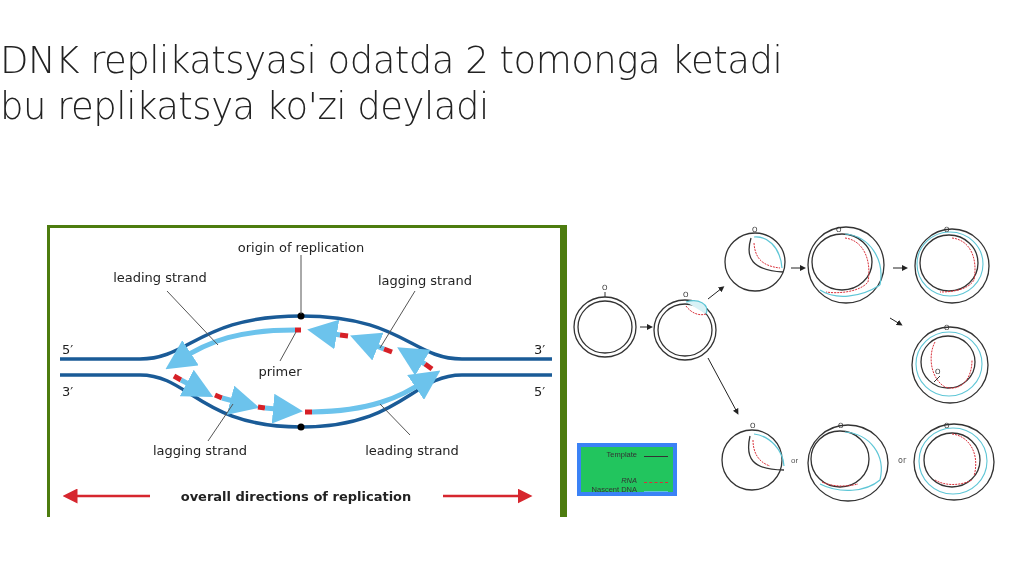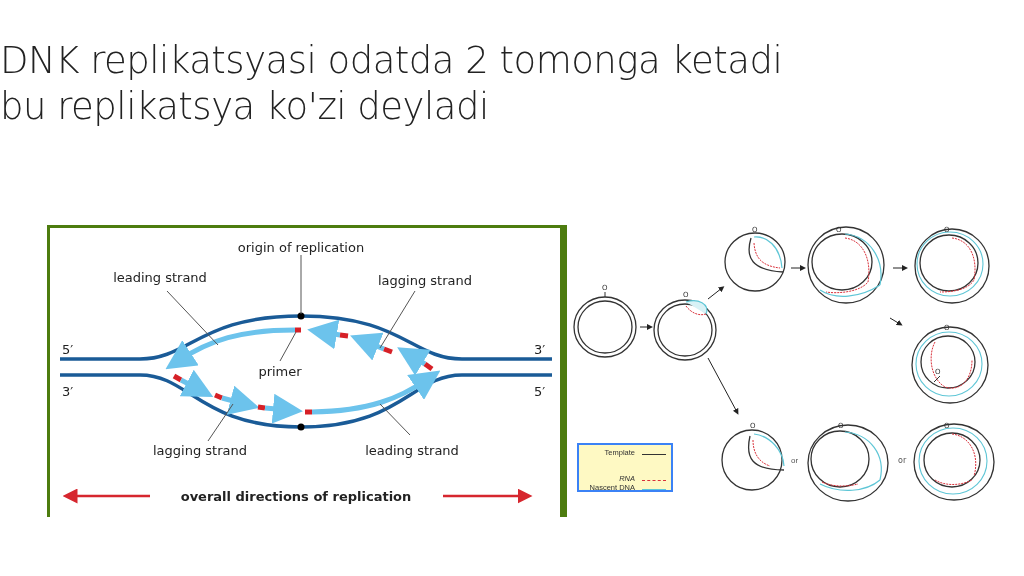--- a/index.html
+++ b/index.html
@@ -2,21 +2,21 @@
 <html><head>
 <meta charset="utf-8">
 <style>
   html, body { margin:0; padding:0; }
   body { width:1024px; height:576px; background:#ffffff; position:relative; overflow:hidden; font-family:"Liberation Sans", sans-serif; }
   .title { position:absolute; left:0; top:38px; width:1024px; font-family:"DejaVu Sans", sans-serif; font-weight:300; font-size:37px; line-height:46px; color:#222; letter-spacing:-0.5px; }
   .title div { white-space:nowrap; }
   .left-panel { position:absolute; left:47px; top:204px; width:520px; height:292px; background:#4d7c0f;margin-top:21px; }
   .left-inner { position:absolute; left:3px; top:3px; width:510px; height:289px; background:#ffffff; }
   svg text { font-family:"DejaVu Sans", sans-serif; }
-  .legend { position:absolute; left:577px; top:443px; width:92px; height:45px; border:2px solid #3b82f6; background:#fef9c3; font-family:"Liberation Sans", sans-serif; font-size:7.5px; color:#333; }
+  .legend { position:absolute; left:577px; top:443px; width:92px; height:45px; border:4px solid #3b82f6; background:#22c55e; font-family:"Liberation Sans", sans-serif; font-size:7.5px; color:#333; }
   .legend-row { position:absolute; left:0; width:92px; height:12px; }
   .legend-label { position:absolute; right:36px; top:0; text-align:right; white-space:nowrap; }
   .legend-line { position:absolute; left:63px; top:6px; width:24px; height:0; }
   .or-label { position:absolute; font-size:8px; color:#555; font-family:"Liberation Sans", sans-serif; }
 </style>
 </head>
 <body>
 
 <div class="title">
   <div>DNK replikatsyasi odatda 2 tomonga ketadi</div>

